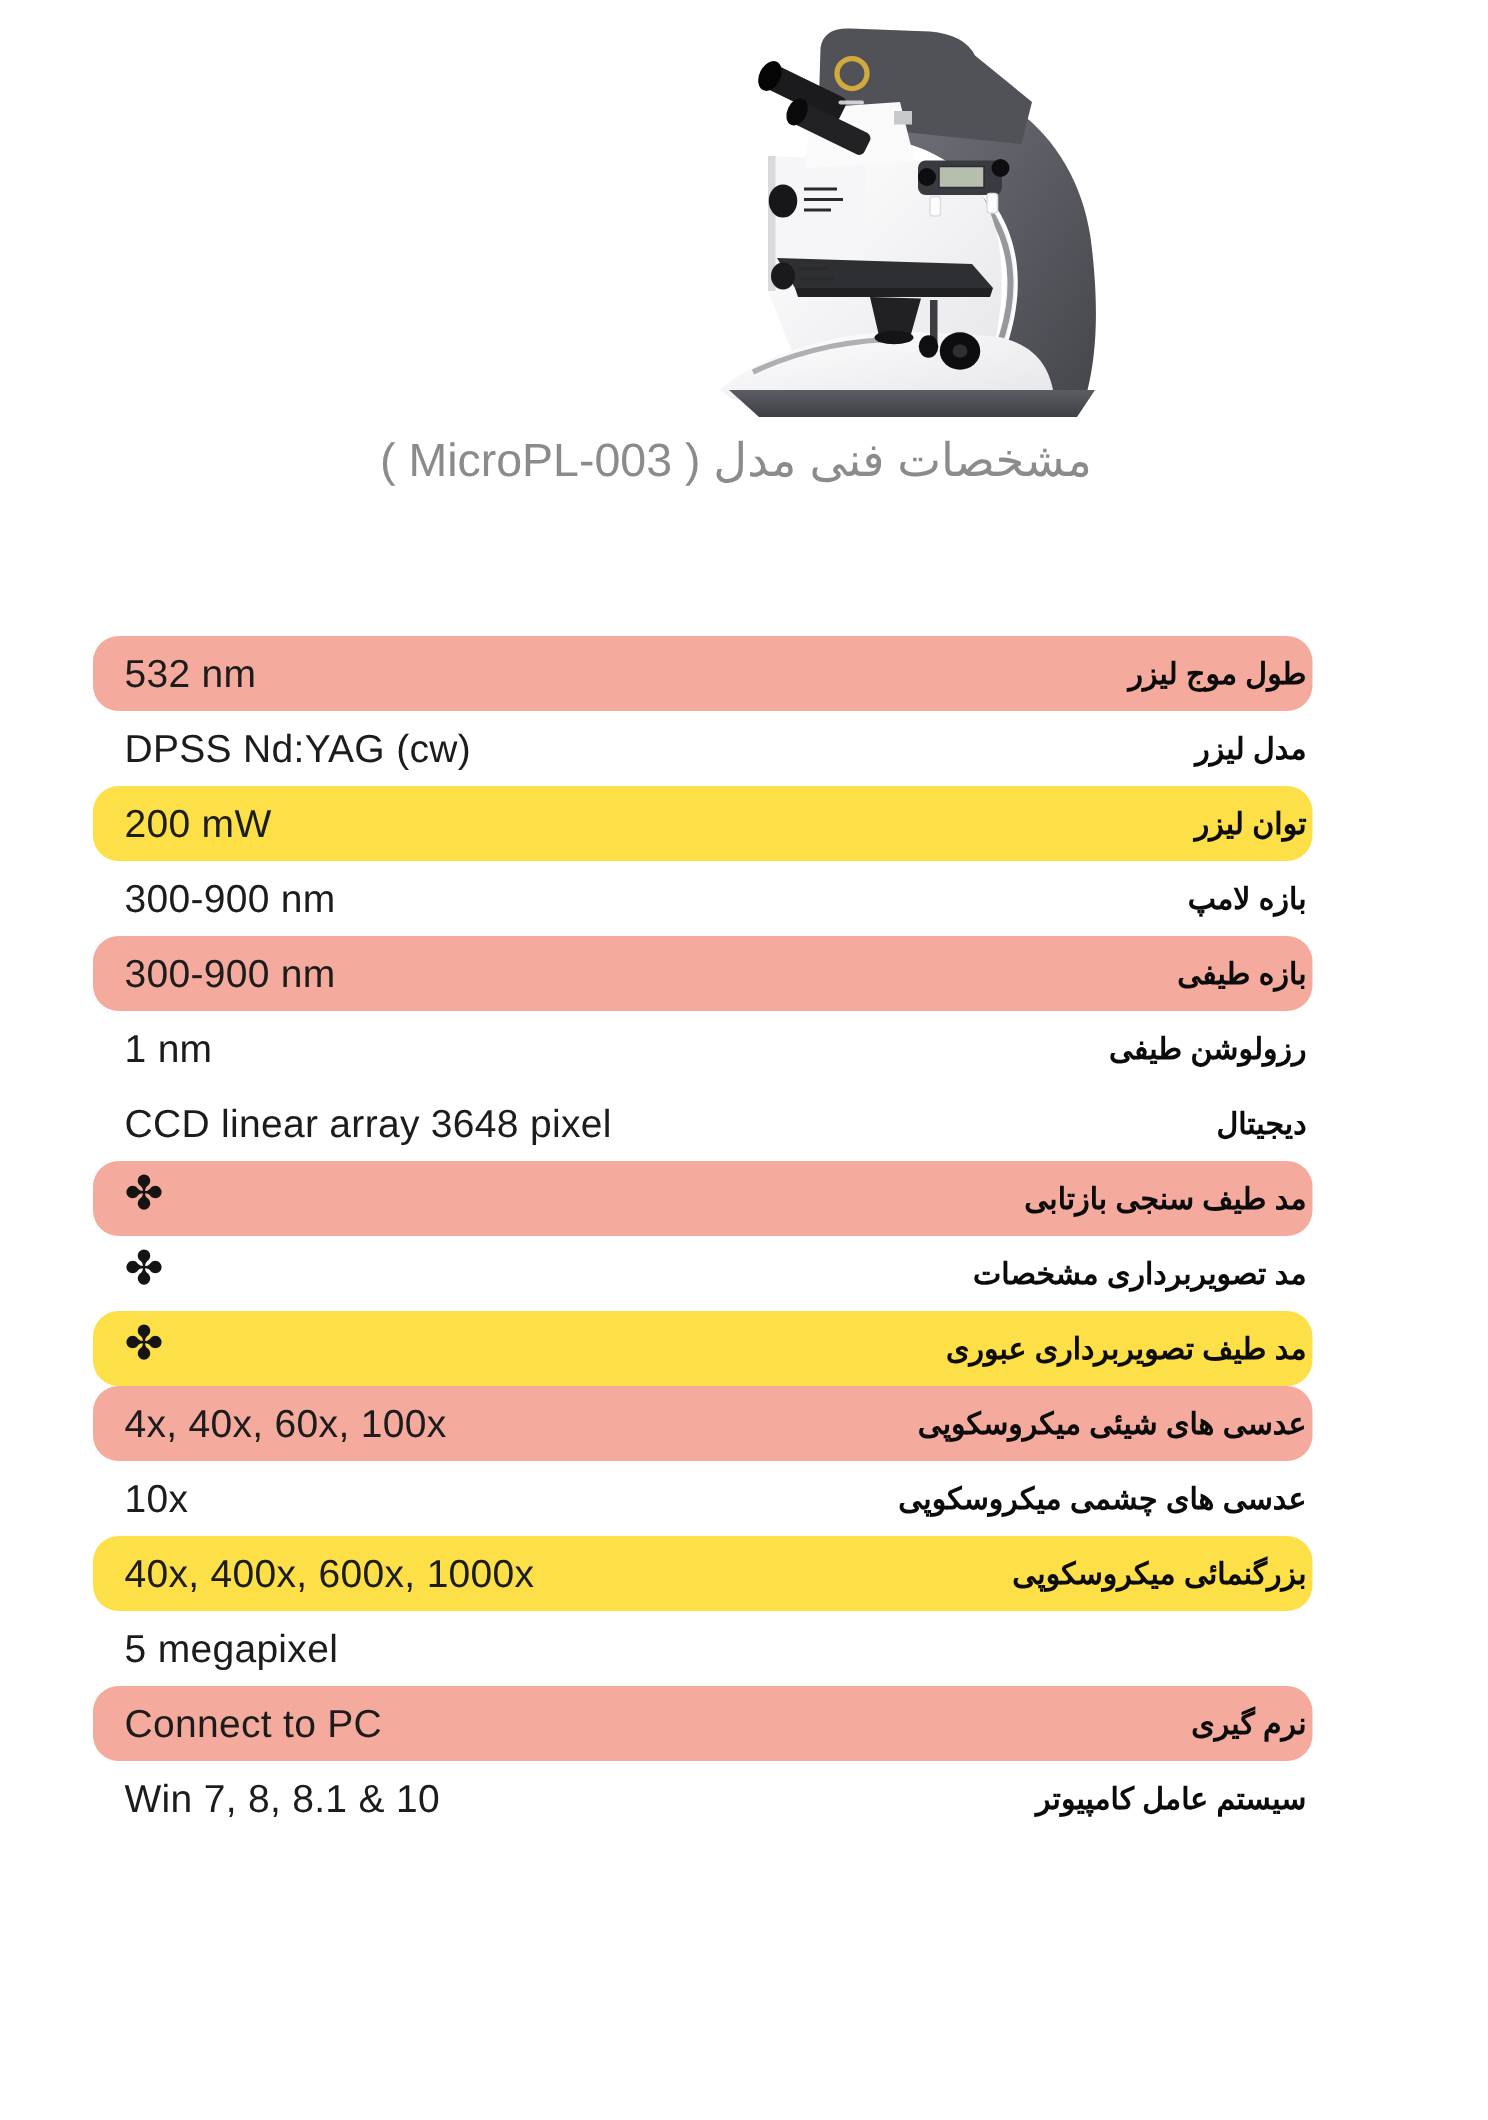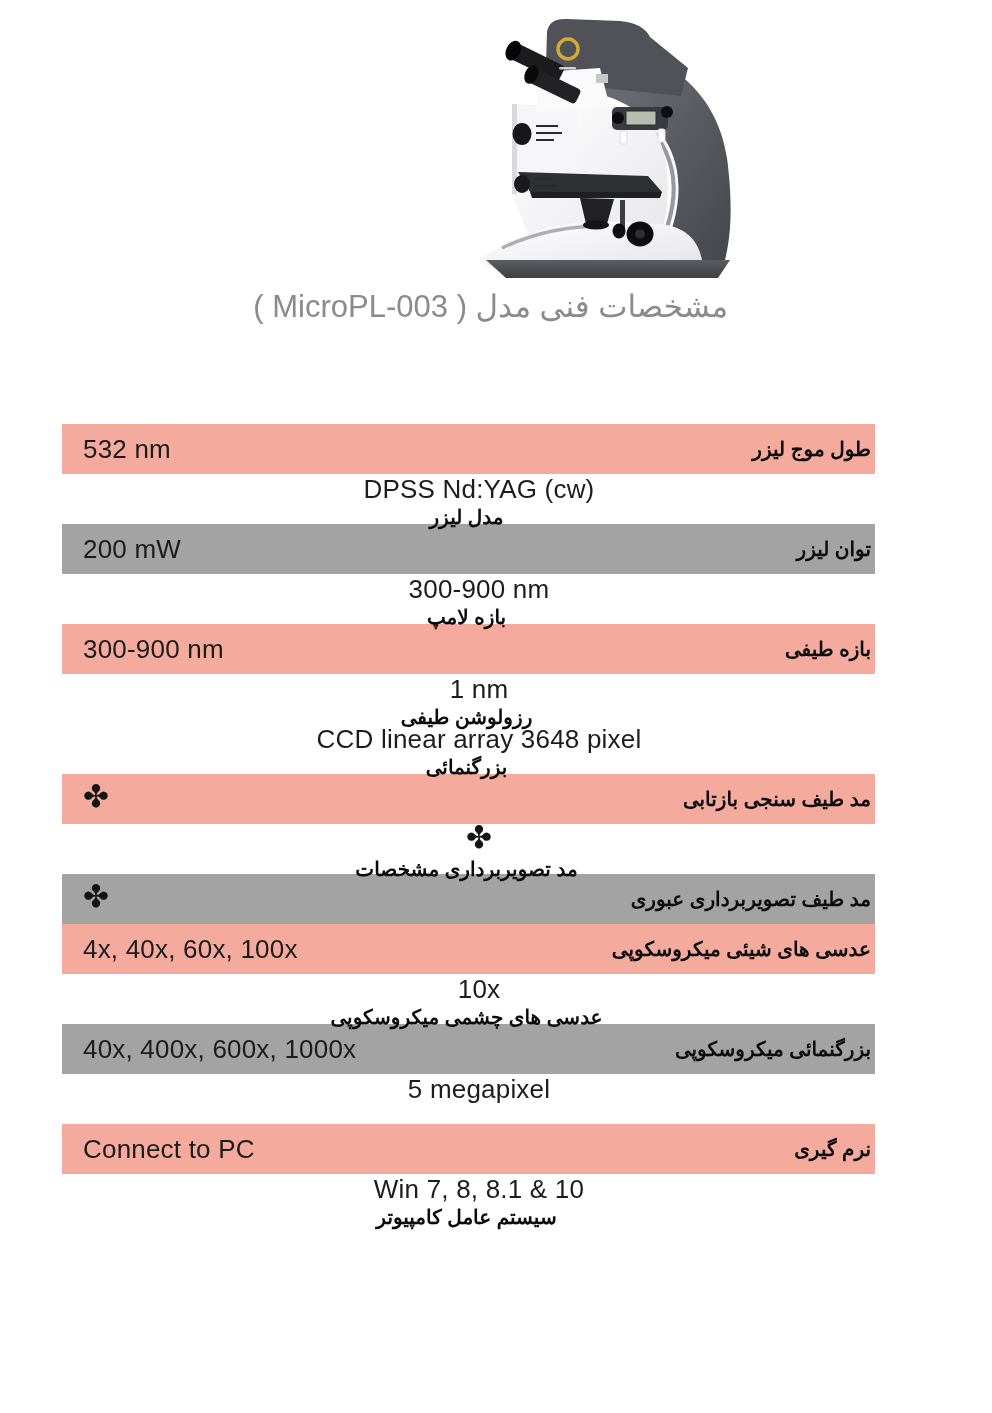--- a/index.html
+++ b/index.html
@@ -9,24 +9,24 @@
   }
   .micro-wrap { position:absolute; left:450px; top:8px; width:312px; height:280px; }
   .header { position:absolute; left:0; top:283px; width:728px; direction:rtl; text-align:right; }
   .title {
     margin:0; font-size:44px; font-weight:bold; color:#1b1b1b; line-height:1.15;
   }
   .subtitle {
     margin:6px 0 0 0; font-size:31px; font-weight:normal; color:#8b8b8b; line-height:1.15;
   }
   .spec-table { position:absolute; left:62px; top:424px; width:813px; }
-  .row { height:50px; display:flex; align-items:center; justify-content:space-between; }
+  .row { height:50px; display:flex; align-items:center; justify-content:space-between;border-radius:17px; }
   .row.salmon { background:#f4ab9d; }
-  .row.gray   { background:#a3a3a3; }
-  .row.white  { background:#ffffff;flex-direction:column; }
+  .row.gray   { background:#fde047; }
+  .row.white  { background:#ffffff; }
   .val {
     padding-left:21px; font-size:26px; color:#1c1c1c; white-space:nowrap;
     letter-spacing:0.2px;
   }
   .lab {
     padding-right:4px; font-size:20px; font-weight:bold; color:#0c0c0c;
     direction:rtl; white-space:nowrap;
   }
   .petal-icon {
     font-family:"DejaVu Sans", sans-serif; font-size:31px; line-height:1; color:#141414;
@@ -139,21 +139,21 @@
       <div class="row salmon">
         <div class="val">300-900 nm</div>
         <div class="lab">بازه طیفی</div>
       </div>
       <div class="row white">
         <div class="val">1 nm</div>
         <div class="lab">رزولوشن طیفی</div>
       </div>
       <div class="row white">
         <div class="val">CCD linear array 3648 pixel</div>
-        <div class="lab">بزرگنمائی</div>
+        <div class="lab">دیجیتال</div>
       </div>
       <div class="row salmon">
         <div class="val"><span class="petal-icon">✤</span></div>
         <div class="lab">مد  طیف سنجی بازتابی</div>
       </div>
       <div class="row white">
         <div class="val"><span class="petal-icon">✤</span></div>
         <div class="lab">مد  تصویربرداری مشخصات</div>
       </div>
       <div class="row gray">

